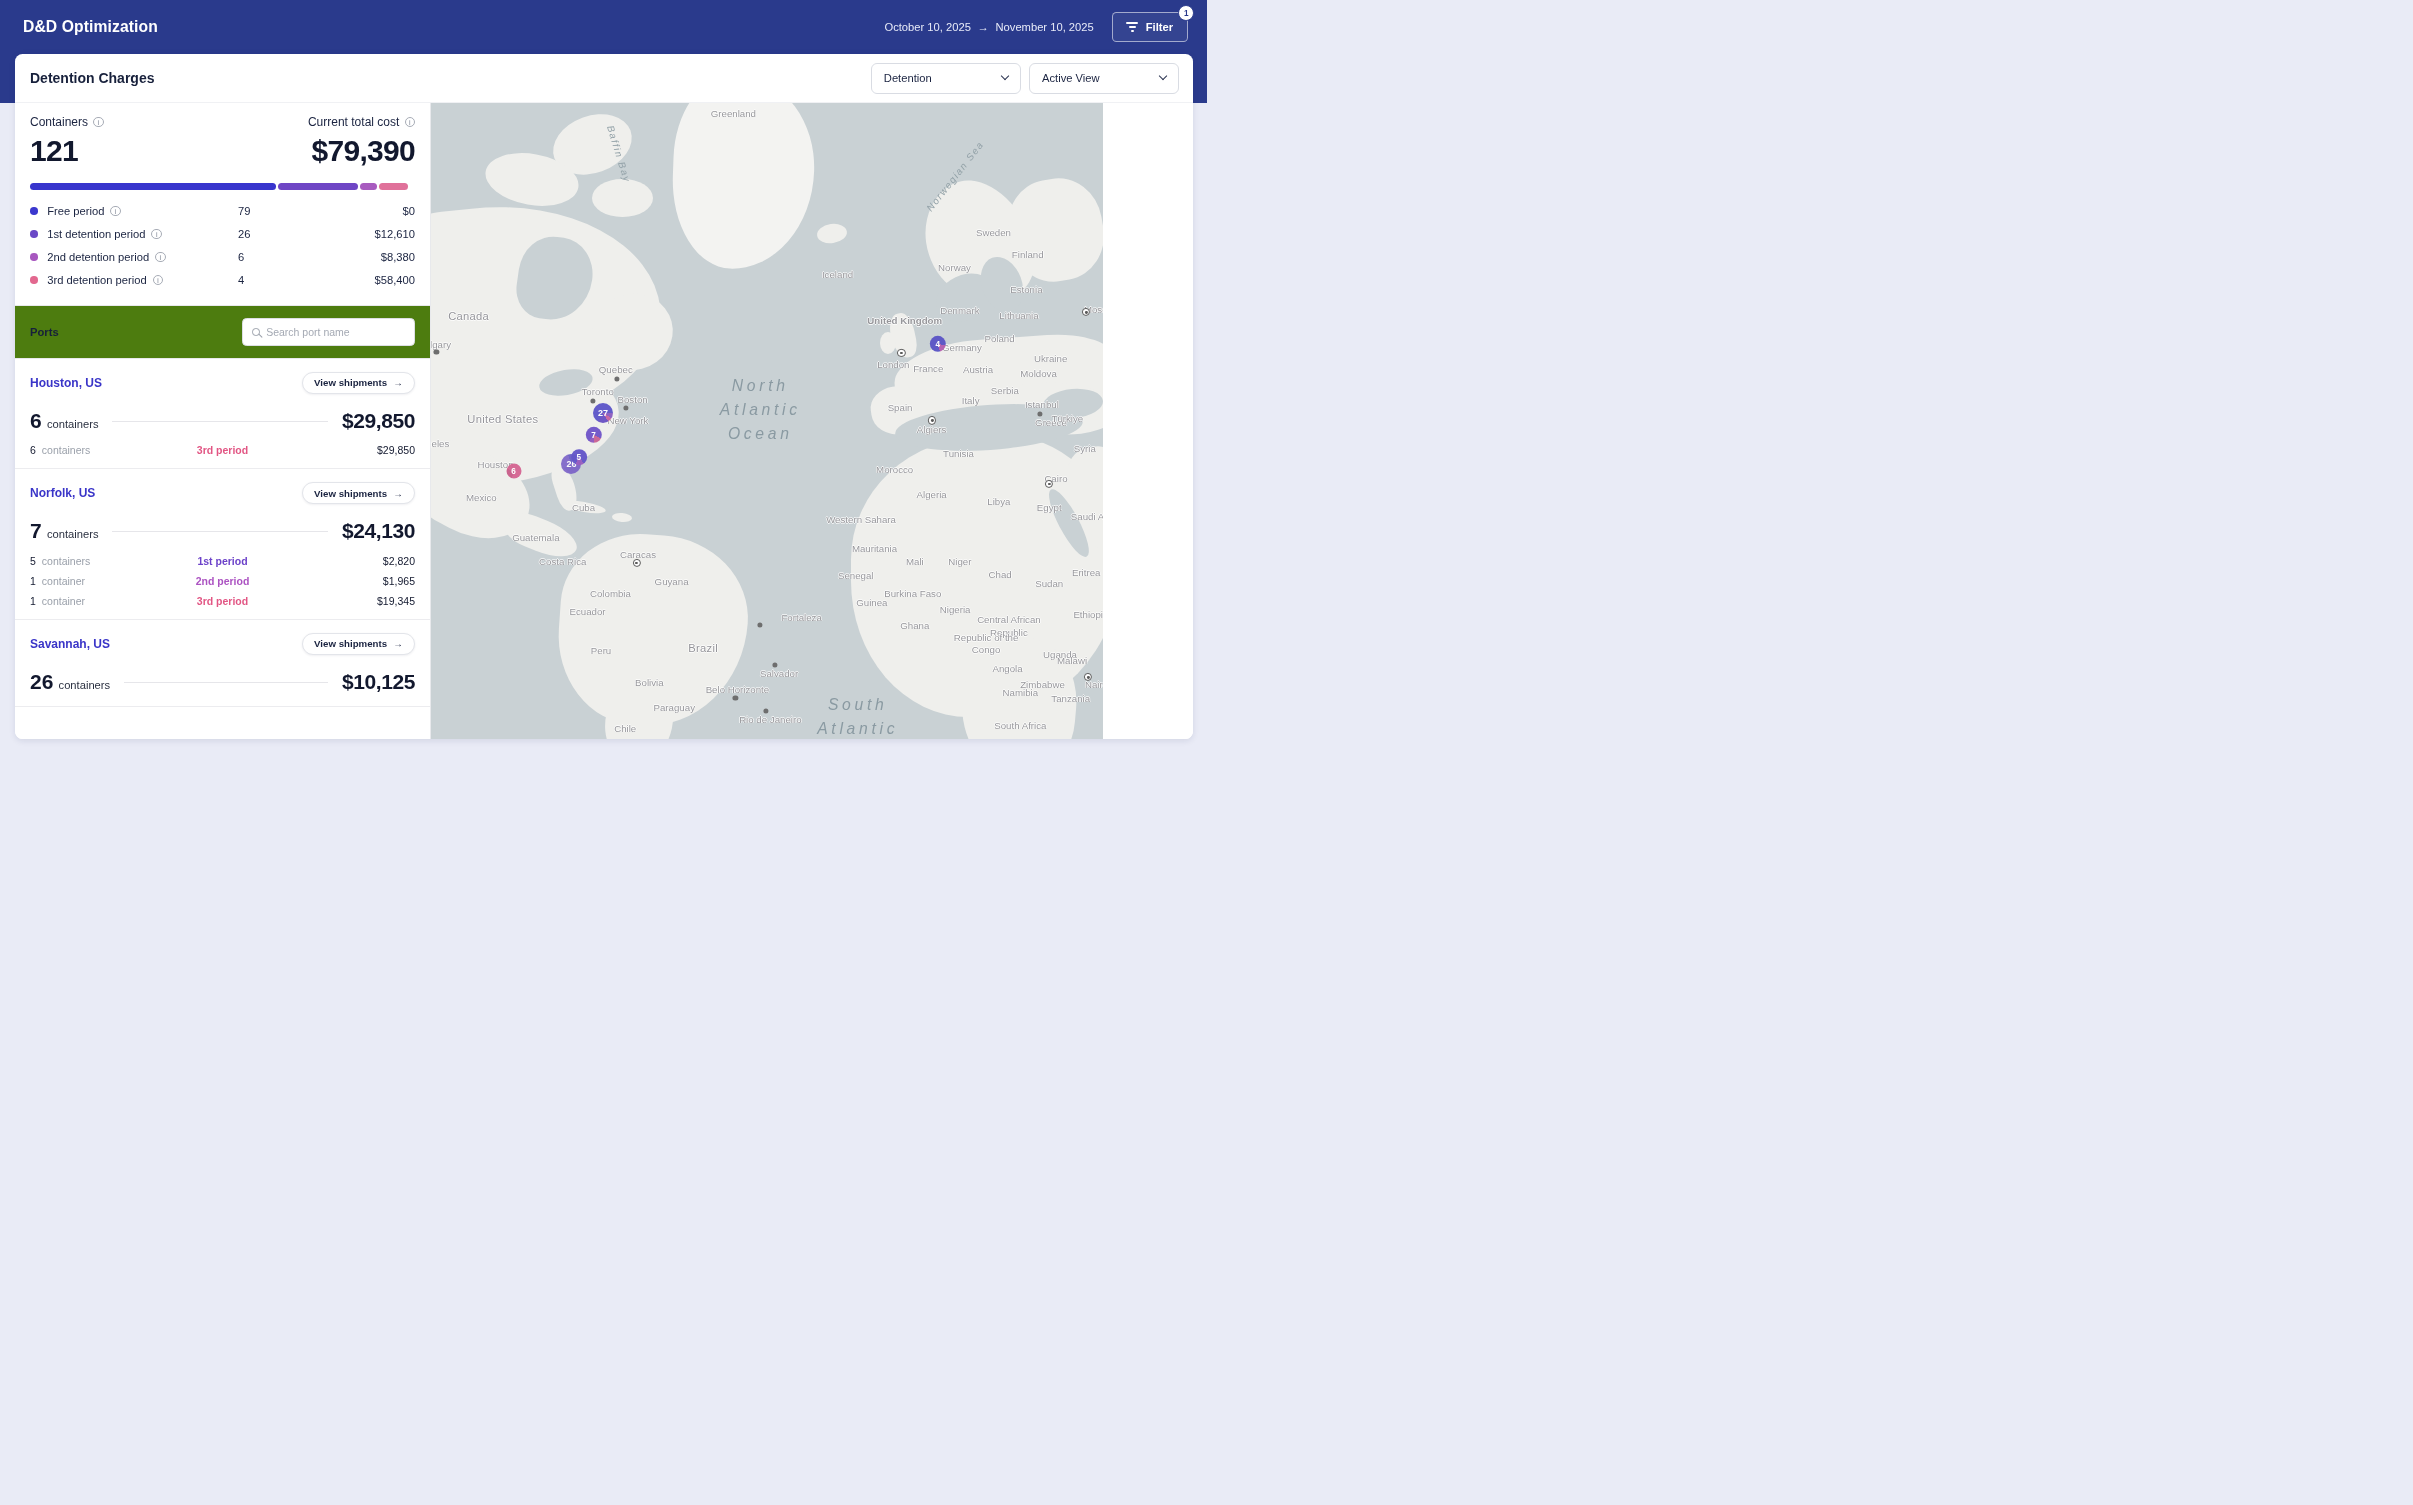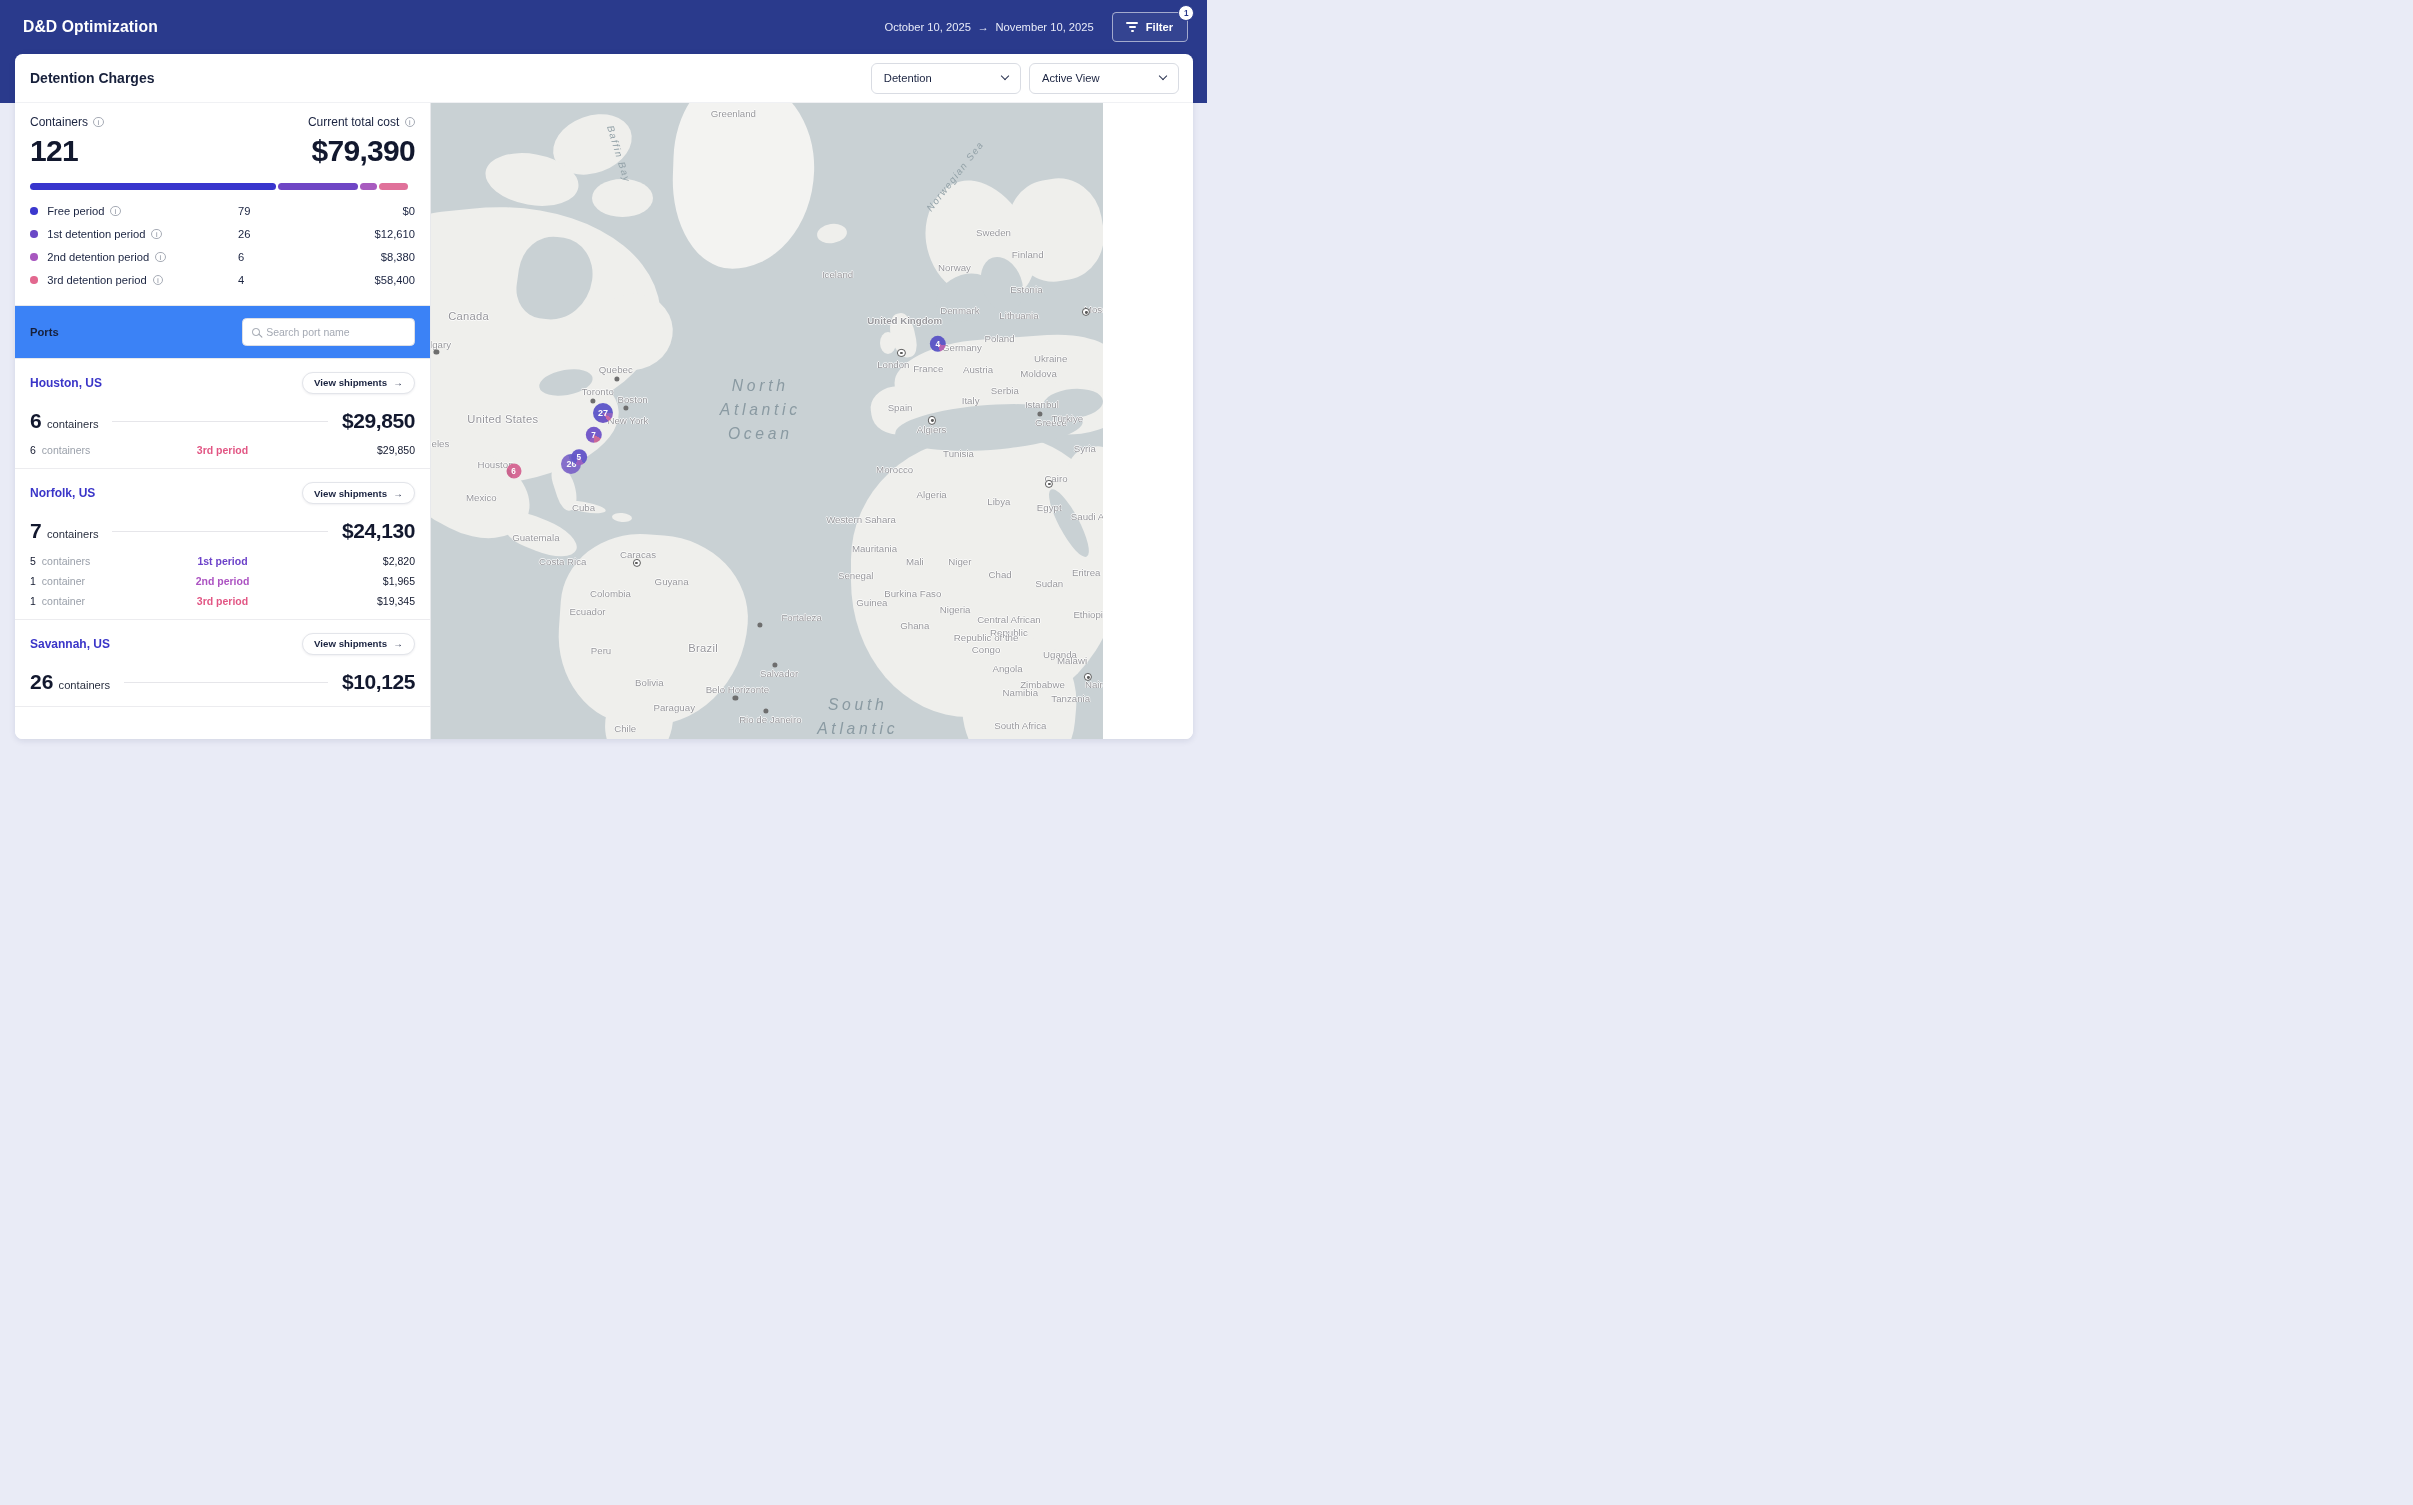--- a/index.html
+++ b/index.html
@@ -46,21 +46,21 @@
   .big-num { font-size:30px; font-weight:700; color:#12182E; letter-spacing:-0.7px; }
   .bar { display:flex; gap:2.2px; margin-top:15px; height:7.5px; }
   .bar i { display:block; border-radius:3.7px; height:7.5px; }
   .legend { margin-top:9.7px; }
   .legend-row { display:grid; grid-template-columns:1fr 84px 93px; align-items:center; height:23px; font-size:11.2px; color:#1A2340; }
   .legend-label { display:flex; align-items:center; gap:5.2px; }
   .legend-dot { width:7.5px; height:7.5px; border-radius:50%; margin-right:4.5px; flex:none; }
   .legend-cost { text-align:right; }
 
   
-  .ports-strip { height:54px; background:#3b82f6; border-top:0.7px solid #E8E9EC; border-bottom:0.7px solid #E8E9EC;
+  .ports-strip { height:54px; background:#4d7c0f; border-top:0.7px solid #E8E9EC; border-bottom:0.7px solid #E8E9EC;
     display:flex; align-items:center; justify-content:space-between; padding:0 15px; }
   .ports-title { font-size:11.2px; font-weight:700; color:#17203B; }
   .search-box { width:173px; height:28px; background:#fff; border:0.7px solid #DDDFE5; border-radius:4.5px; display:flex; align-items:center; padding:0 9px; gap:6.7px; }
   .search-glyph { position:relative; width:7.5px; height:7.5px; border:1.2px solid #9AA0AA; border-radius:50%; flex:none; }
   .search-glyph::after { content:""; position:absolute; width:4.5px; height:1.2px; background:#9AA0AA; transform:rotate(45deg); right:-3.7px; bottom:-1.5px; border-radius:1.5px; }
   .search-box input { border:none; outline:none; font-size:10.5px; color:#1A2340; width:100%; font-family:"Liberation Sans", sans-serif; }
   .search-box input::placeholder { color:#A4A9B3; }
 
   .cards { flex:1; overflow:hidden; }
   .card { padding:12.7px 15px 12px; border-bottom:0.7px solid #ECECEF; }

